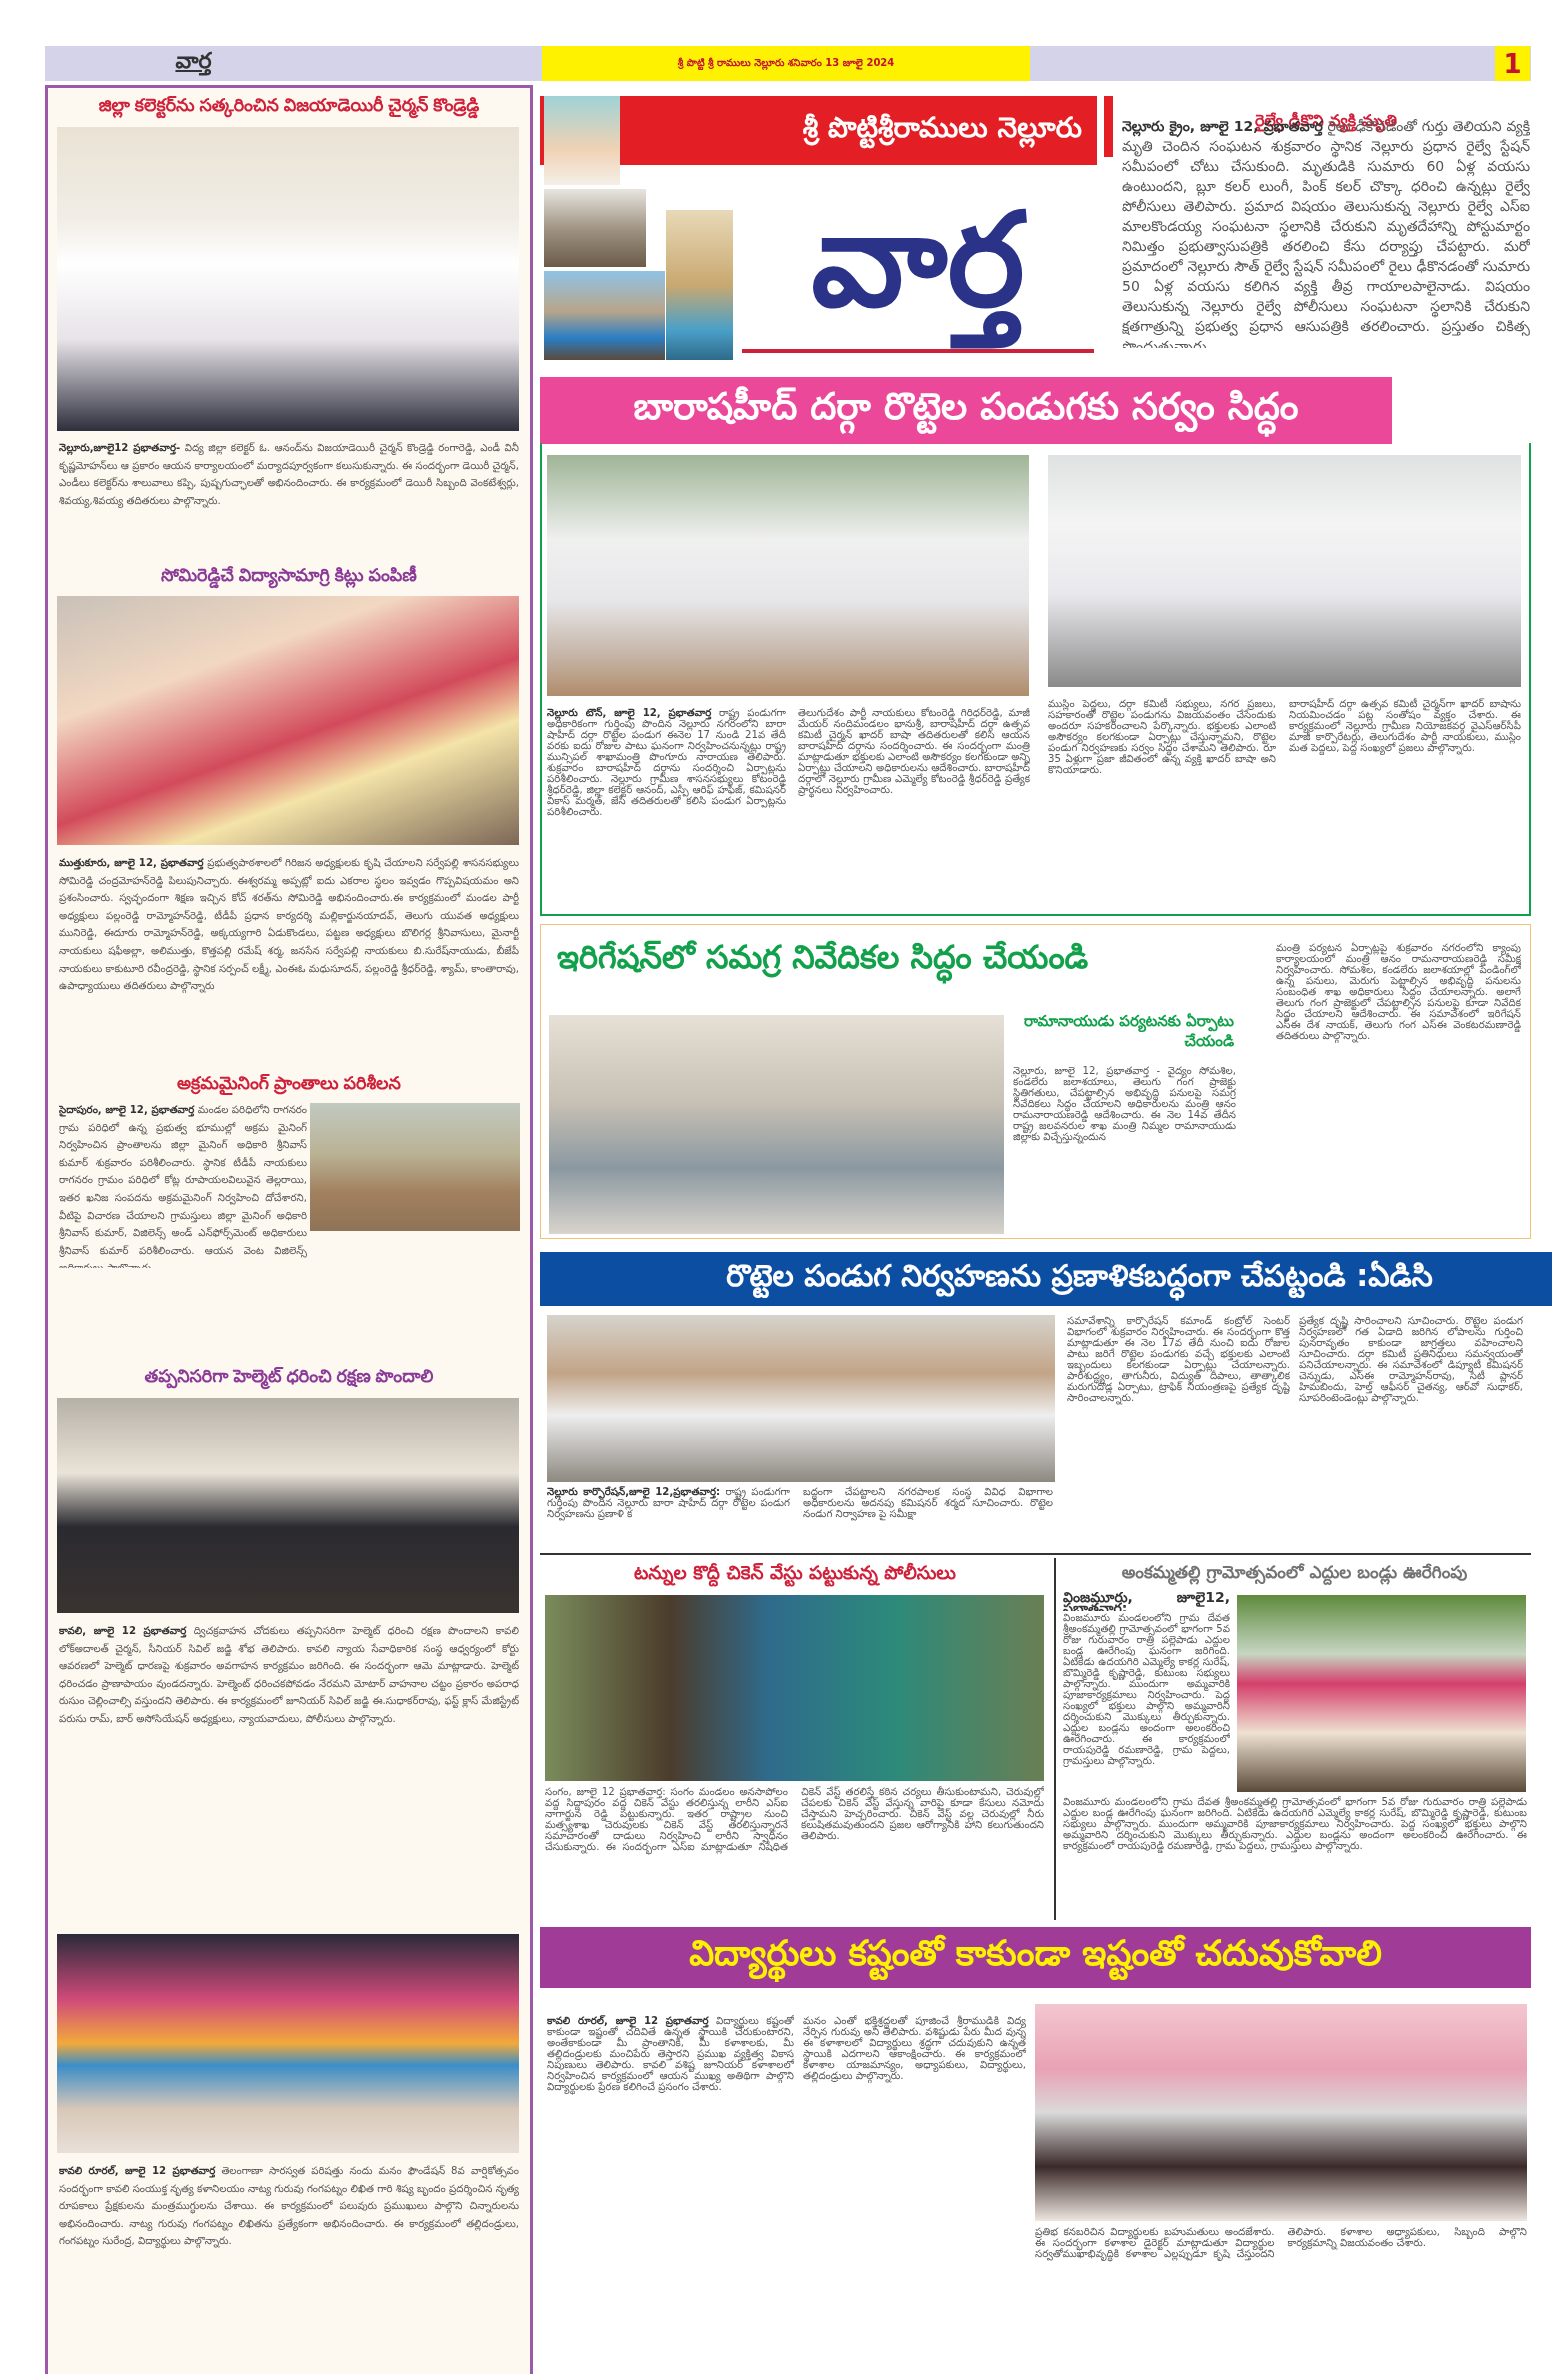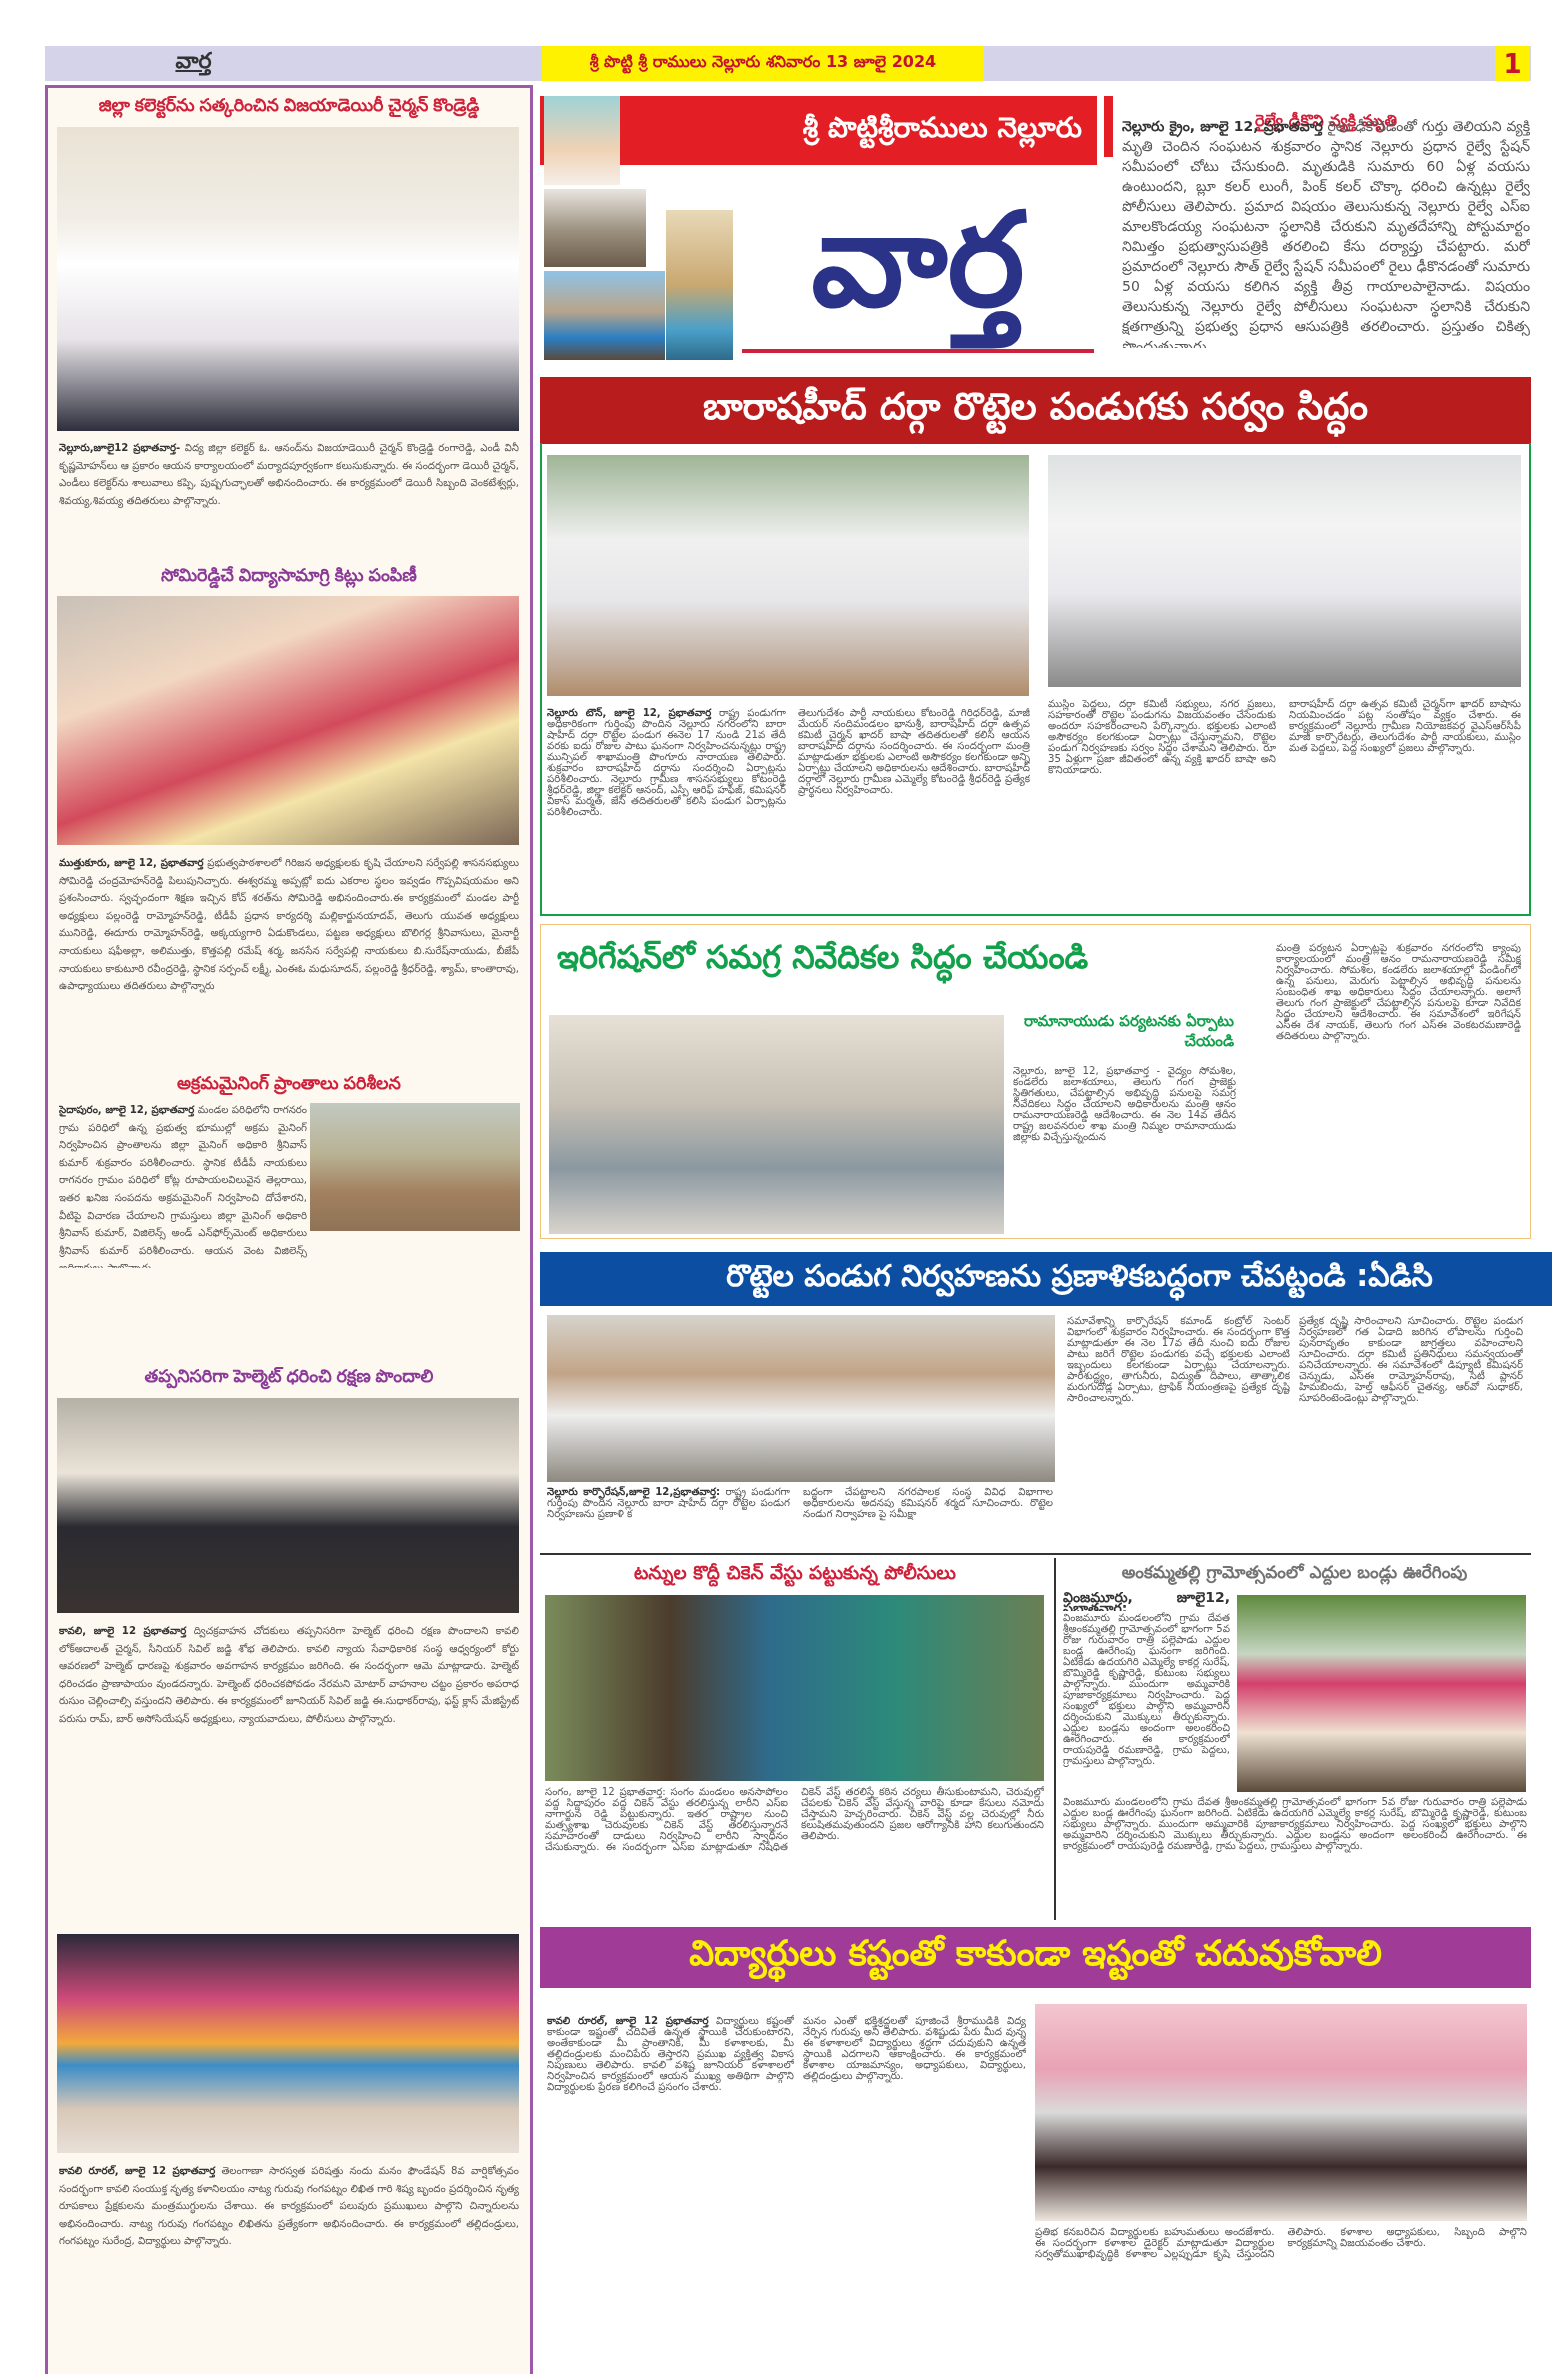--- a/index.html
+++ b/index.html
@@ -1,21 +1,21 @@
 <!DOCTYPE html>
 <html style="font-size:15px"><head>
 <meta charset="utf-8">
 <style>
   *{box-sizing:border-box;margin:0;padding:0}
   html,body{width:1553px;height:2375px;background:#fff;overflow:hidden}
   body{font-family:"DejaVu Sans",sans-serif;color:#333;position:relative}
   .abs{position:absolute}
   .topbar{left:45px;top:46px;width:1486px;height:35px;background:#d5d3ea}
   .tb-logo{left:45px;top:46px;width:297px;height:35px;display:flex;align-items:center;justify-content:center;font-weight:bold;font-size:22px;color:#333;text-decoration:underline}
-  .tb-date{left:542px;top:46px;width:442px;height:35px;background:#fff200;color:#c4122f;font-size:16px;font-weight:bold;display:flex;align-items:center;justify-content:center}
+  .tb-date{left:542px;top:46px;width:488px;height:35px;background:#fff200;color:#c4122f;font-size:10px;font-weight:bold;display:flex;align-items:center;justify-content:center}
   .tb-page{left:1495px;top:46px;width:35px;height:35px;background:#fff200;color:#c4122f;font-size:26px;font-weight:bold;display:flex;align-items:center;justify-content:center}
   .leftcol{left:45px;top:85px;width:488px;height:2289px;border:3.7px solid #9b59a8;border-bottom:none;background:#fdf8f0}
   .lhead{position:absolute;left:0;width:100%;text-align:center;font-weight:bold;font-family:Liberation Sans, sans-serif}
   .red{color:#d0213a}.purple{color:#8b3a98}
   .ltext{position:absolute;left:11px;right:11px;font-size:10.2px;line-height:17.6px;color:#555;text-align:justify;overflow:hidden}
   .photo{position:absolute;overflow:hidden}
   .p-people{background:linear-gradient(180deg,#e9e2d4 0%,#f1ede6 30%,#fff 45%,#e7e3e8 70%,#2e2f3d 100%)}
   .p-kids{background:linear-gradient(160deg,#c9c1b8,#f2d8c2 30%,#d24a5b 55%,#f4e4a8 70%,#7c6756 100%)}
   .p-land{background:linear-gradient(180deg,#c2c9c0 0%,#b9b294 40%,#a1805f 70%,#8f7356 100%)}
   .p-court{background:linear-gradient(180deg,#b6b1a7 0%,#eae3d8 35%,#2a2a30 60%,#3a3330 100%)}
@@ -30,21 +30,21 @@
   .masthead-red{left:540px;top:96px;width:557px;height:69px;background:#e31e24;color:#fff;font-size:28px;font-weight:bold;display:flex;align-items:center;justify-content:flex-end;padding-right:15px}
   .mast-img1{left:544px;top:96px;width:76px;height:89px;background:linear-gradient(180deg,#9fd3d6,#f0d2b4 60%,#f5efe8)}
   .mast-img2{left:544px;top:189px;width:102px;height:78px}
   .mast-img3{left:544px;top:271px;width:121px;height:89px}
   .mast-img4{left:666px;top:210px;width:67px;height:150px}
   .mast-logo{left:742px;top:167px;width:352px;height:186px;display:flex;align-items:center;justify-content:center;color:#2a3388;font-size:130px;font-weight:bold;line-height:1}
   .mast-line{left:742px;top:349px;width:352px;height:3.7px;background:#d0213a}
   .rc-head{left:1122px;top:111px;width:408px;height:22px;color:#d0213a;font-size:16px;font-weight:bold;text-align:center}
   .rc-text{left:1122px;top:116px;width:408px;height:232px;font-size:14px;line-height:20px;color:#555;text-align:justify;overflow:hidden}
   .band{display:flex;align-items:center;justify-content:center;font-weight:bold}
-  .b-green{left:540px;top:377px;width:991px;height:67px;background:#b91c1c;color:#fff;font-size:37px}
+  .b-green{left:540px;top:377px;width:852px;height:67px;background:#ec4899;color:#fff;font-size:37px}
   .b-blue{left:540px;top:1252px;width:1079px;height:54px;background:#0b4ea2;color:#fff;font-size:30px}
   .b-purple{left:540px;top:1927px;width:991px;height:61px;background:#a03c98;color:#fff200;font-size:35px}
   .green-box{left:540px;top:443px;width:991px;height:473px;border:2.8px solid #12a14b;border-top:none}
   .mtext{position:absolute;font-size:10.2px;line-height:11px;color:#555;text-align:justify;overflow:hidden}
   .irr-box{left:540px;top:924px;width:991px;height:315px;border:1.9px solid #f0c27a}
   .irr-head{left:557px;top:933px;width:705px;height:54px;color:#12a14b;font-size:32px;font-weight:bold;display:flex;align-items:center}
   .irr-sub{left:1011px;top:1011px;width:223px;height:46px;color:#12a14b;font-size:15px;font-weight:bold;text-align:right;line-height:20.4px}
   .sec-head{position:absolute;font-weight:bold;text-align:center}
   .divider-v{width:1.9px;background:#333}
   .divider-h{height:1.9px;background:#333}

